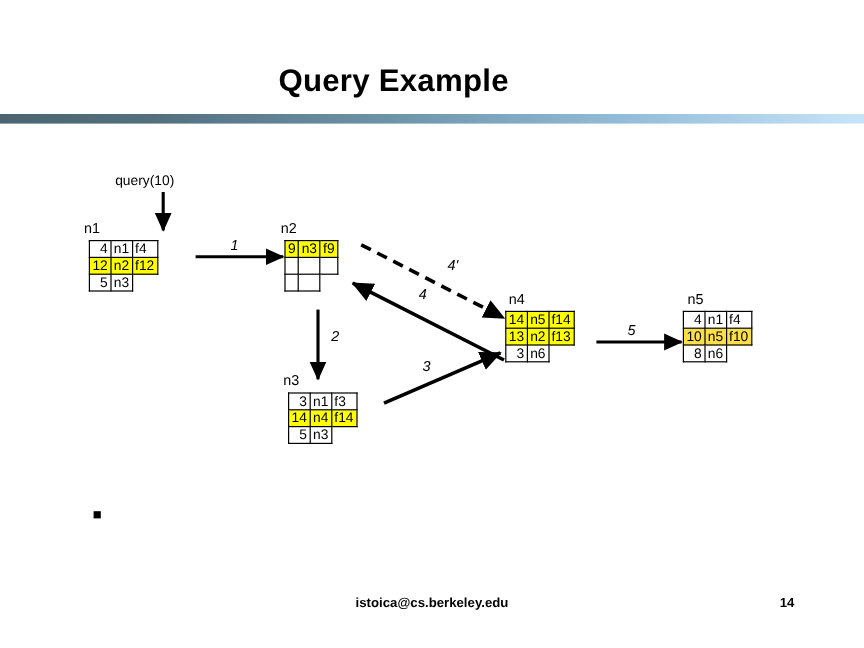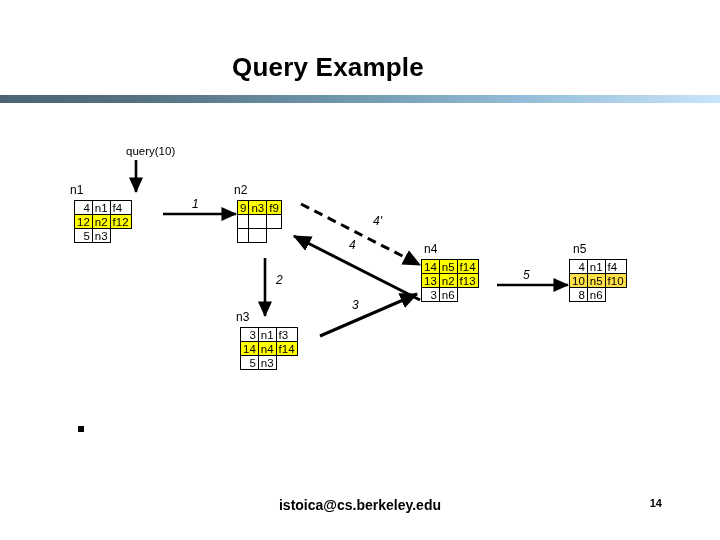--- a/index.html
+++ b/index.html
@@ -87,21 +87,20 @@
     color: #000000;
     white-space: nowrap;
   }
 
   .query-label {
     position: absolute;
     font-size: 11.5px;
     line-height: 12px;
     color: #000000;
     white-space: nowrap;
-    margin-left: 30px;
   }
 
   
   #note-block {
     position: absolute;
     left: 78px;
     top: 415px;
     width: 560px;
     display: flex;
     align-items: flex-start;
@@ -120,21 +119,21 @@
     color: #000000;
   }
 
   
   #footer-email {
     position: absolute;
     left: 0;
     top: 497px;
     width: 720px;
     text-align: center;
-    font-size: 14px;
+    font-size: 11px;
     font-weight: bold;
     color: #000000;
   }
   #footer-page {
     position: absolute;
     right: 58px;
     top: 497px;
     font-size: 11px;
     font-weight: bold;
     color: #000000;

